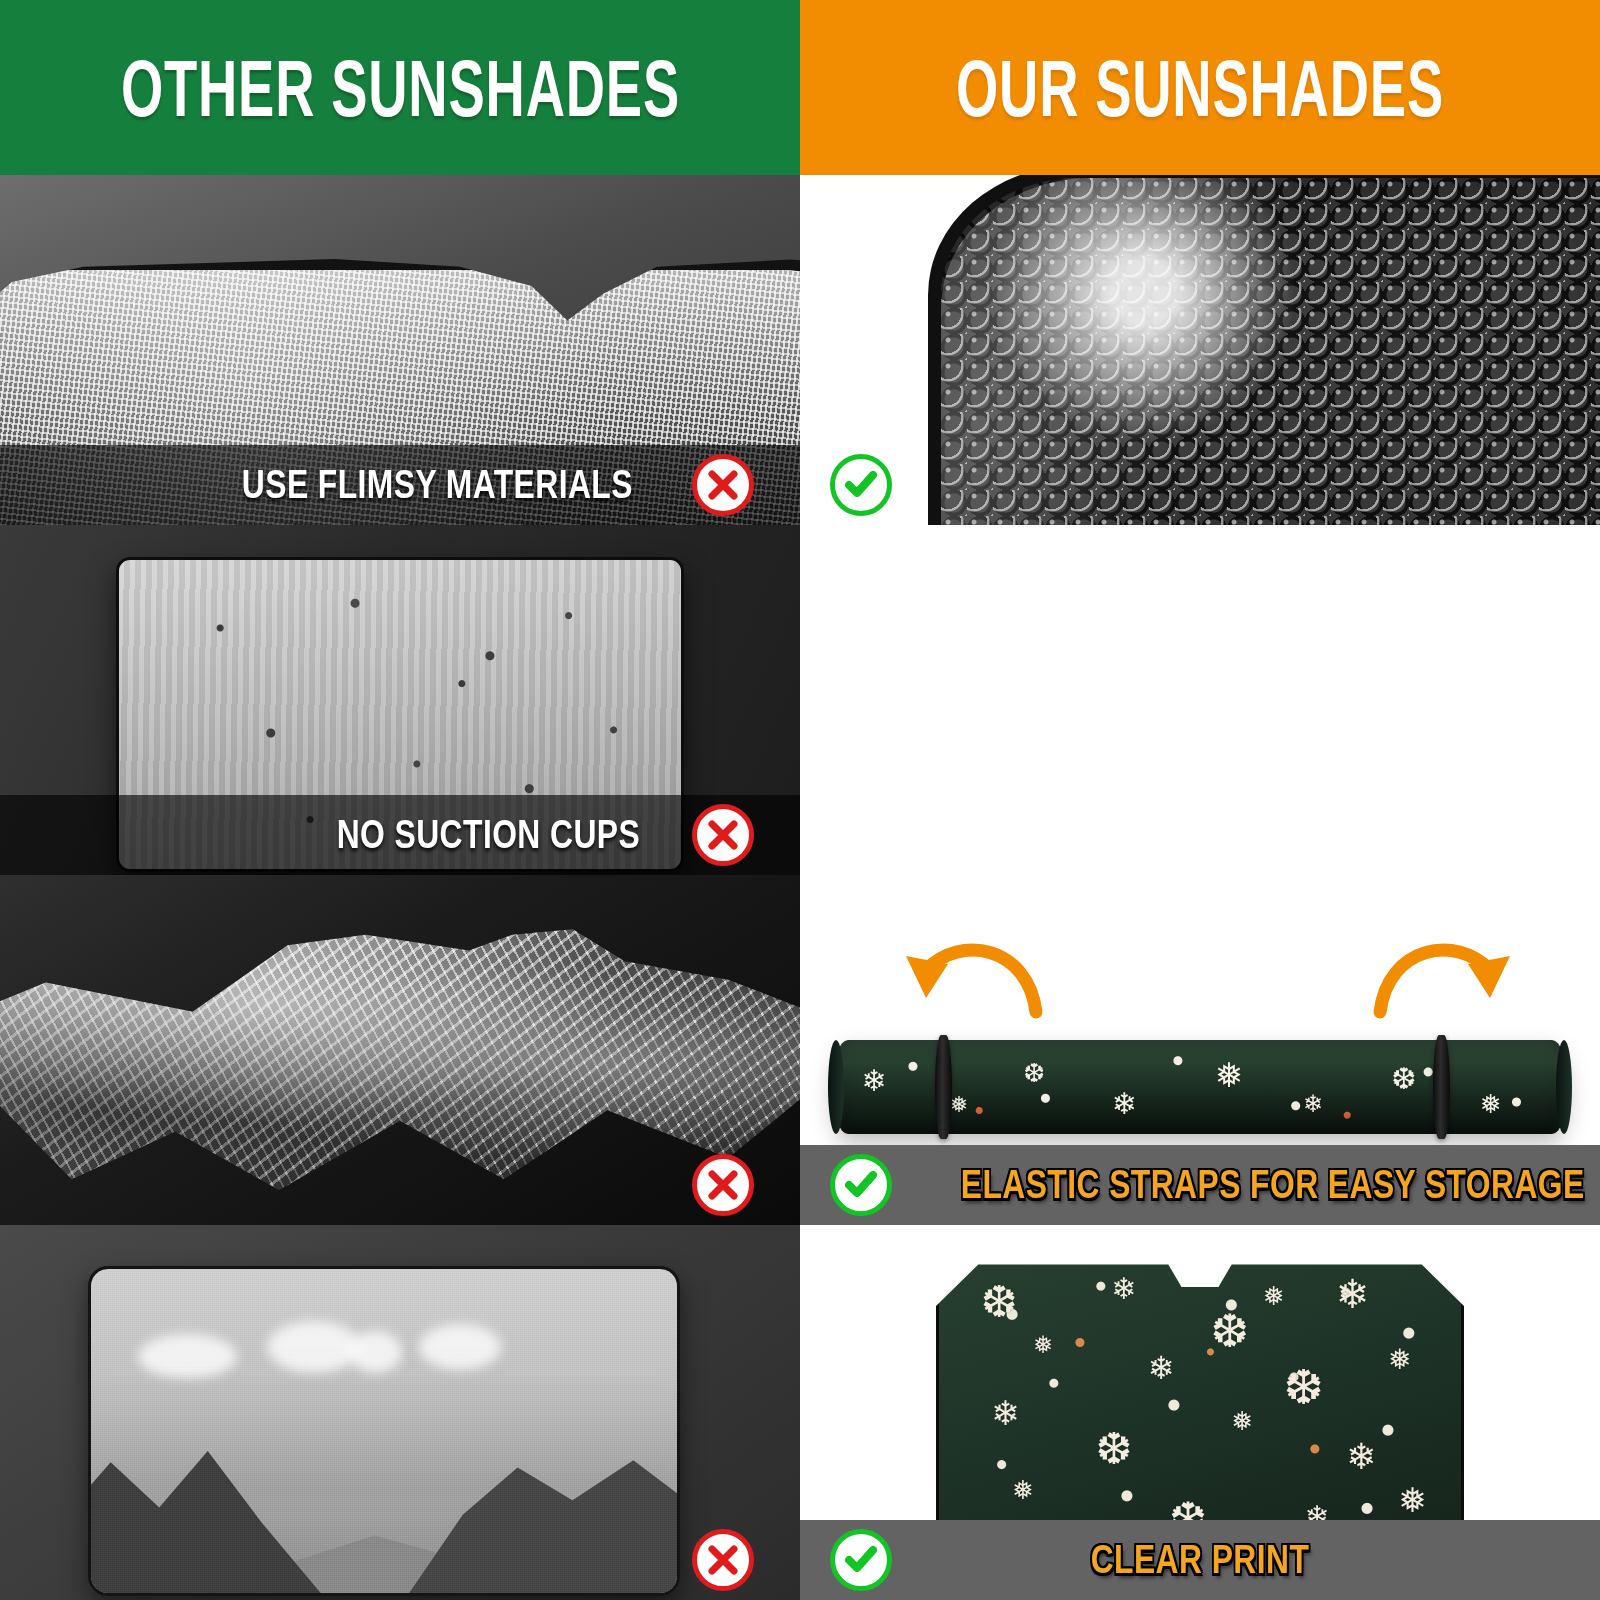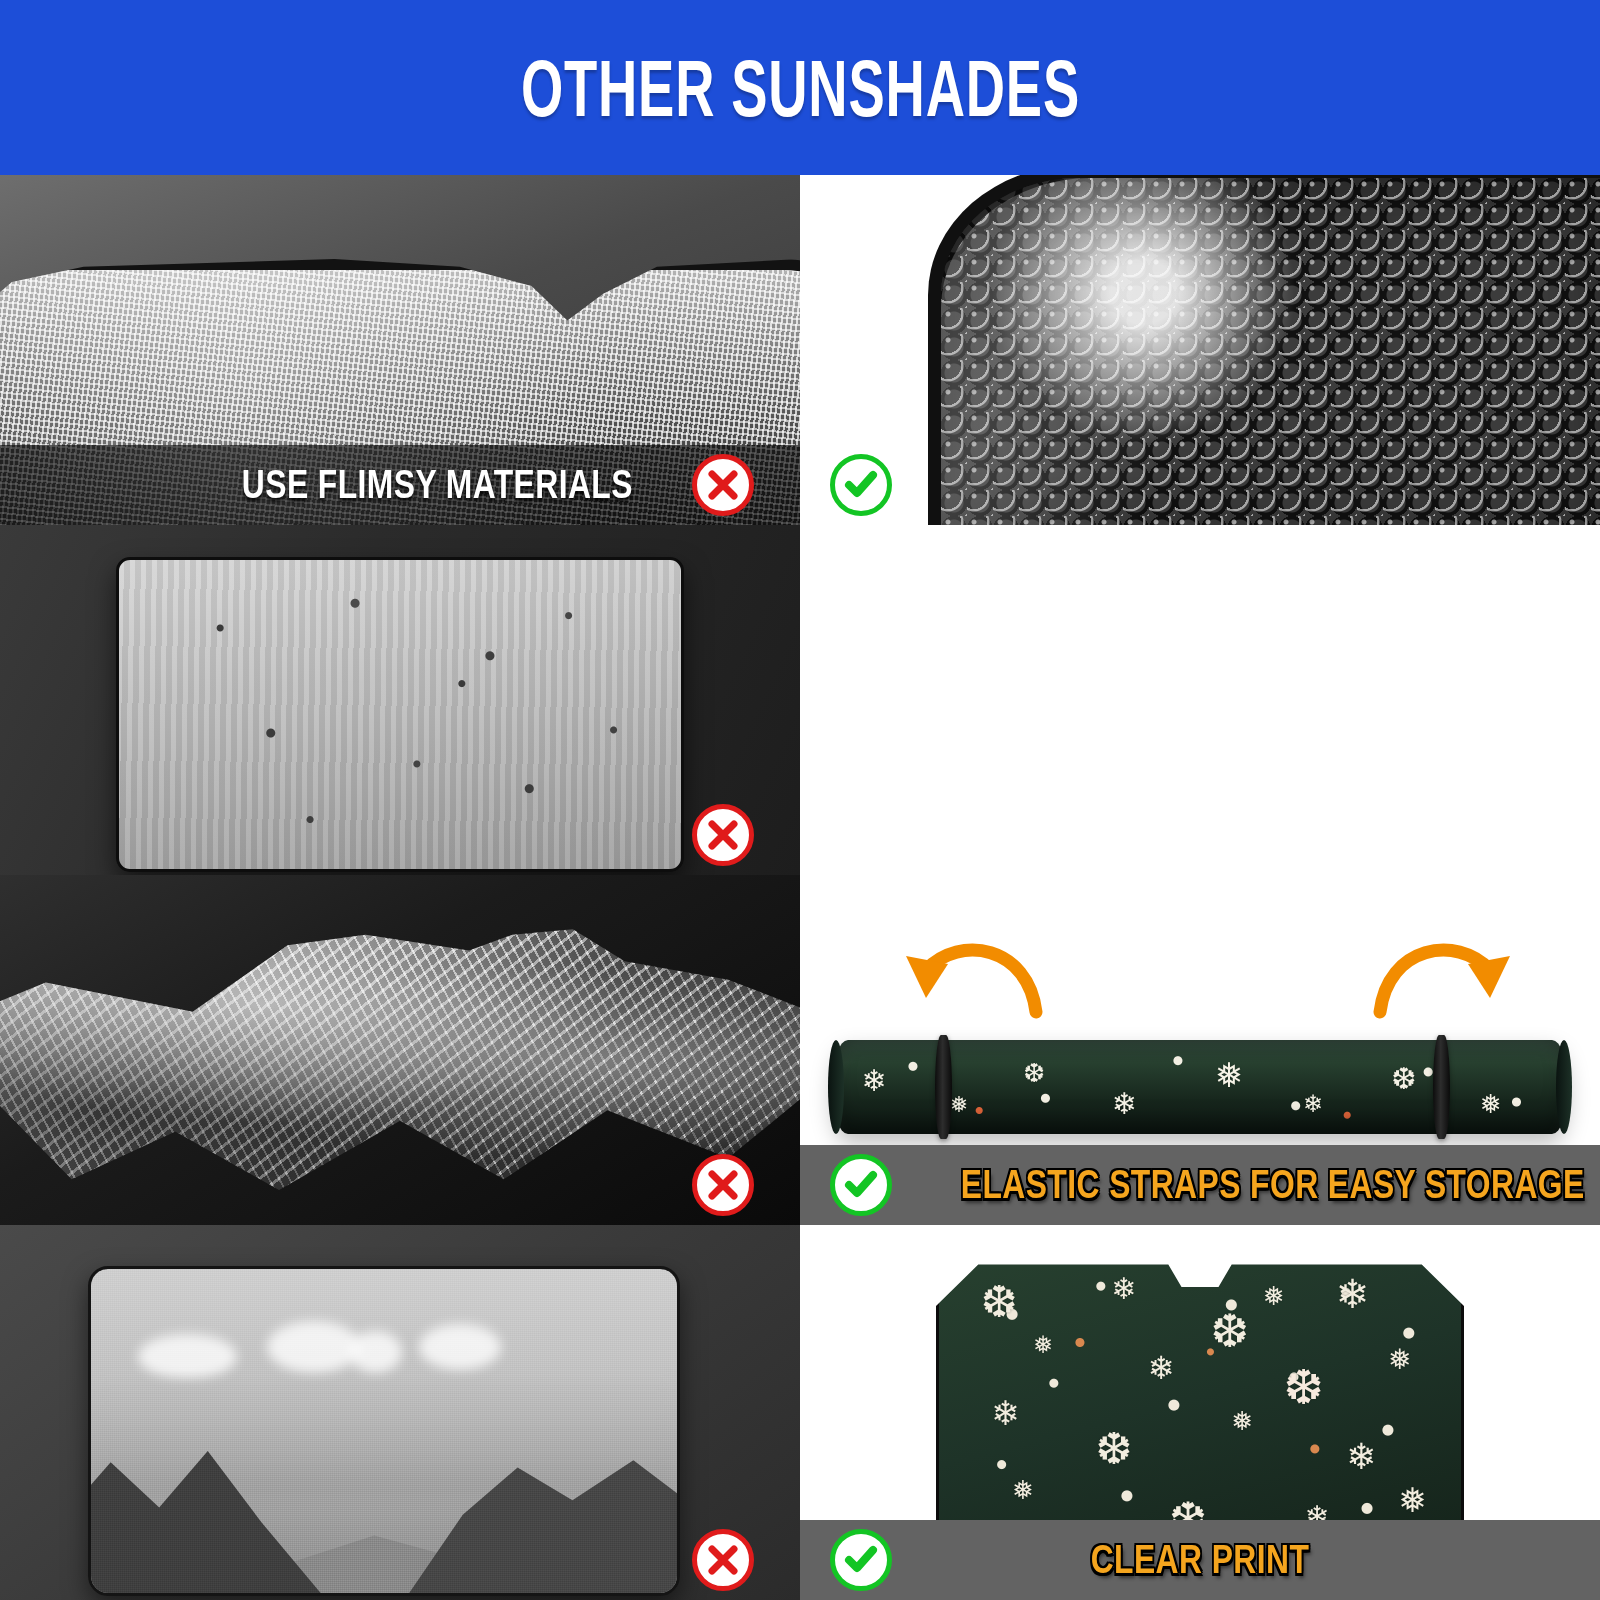--- a/index.html
+++ b/index.html
@@ -8,21 +8,21 @@
   body{
     width:1600px; height:1600px;
     font-family:"Liberation Sans", sans-serif;
     overflow:hidden;
   }
   .board{ position:relative; width:1600px; height:1600px; display:flex; flex-direction:column; }
 
   
   .header{ display:flex; height:175px; width:100%; flex:0 0 175px; }
   .header .h-cell{ flex:1 1 50%; display:flex; align-items:center; justify-content:center; }
-  .header .h-left{ background:#1d4ed8;text-align:center; }
+  .header .h-left{ background:#15803d;text-align:center; }
   .header .h-right{ background:#f28c00; }
   .h-title{
     color:#ffffff;
     font-family:"Liberation Sans Narrow","Liberation Sans", sans-serif;
     font-weight:bold;
     font-size:68px;
     letter-spacing:1px;
     transform:scaleX(0.80) scaleY(1.18);
     transform-origin:center;
     white-space:nowrap;
@@ -333,20 +333,23 @@
 </style>
 </head>
 <body>
 
 <div class="board">
 
   <div class="header">
     <div class="h-cell h-left">
       <div class="h-title">OTHER SUNSHADES</div>
     </div>
+    <div class="h-cell h-right">
+      <div class="h-title">OUR SUNSHADES</div>
+    </div>
   </div>
 
   <div class="rows">
 
     <div class="row r1">
 
       <div class="cell left">
         <div class="photo art-foil-texture">
           <div class="foil-body"></div>
         </div>
@@ -370,20 +373,23 @@
           </svg>
         </div>
       </div>
     </div>
 
     <div class="row r2">
 
       <div class="cell left">
         <div class="photo art-speckle">
           <div class="speckle-sheet"></div>
+        </div>
+        <div class="band left-band">
+          <span class="label-text label-left">NO SUCTION CUPS</span>
         </div>
         <div class="badge cross">
           <svg width="36" height="36" viewBox="0 0 36 36" aria-hidden="true">
             <path d="M7 7 L29 29 M29 7 L7 29" stroke="#e01b1b" stroke-width="7" stroke-linecap="round"></path>
           </svg>
         </div>
       </div>
 
     </div>
 

